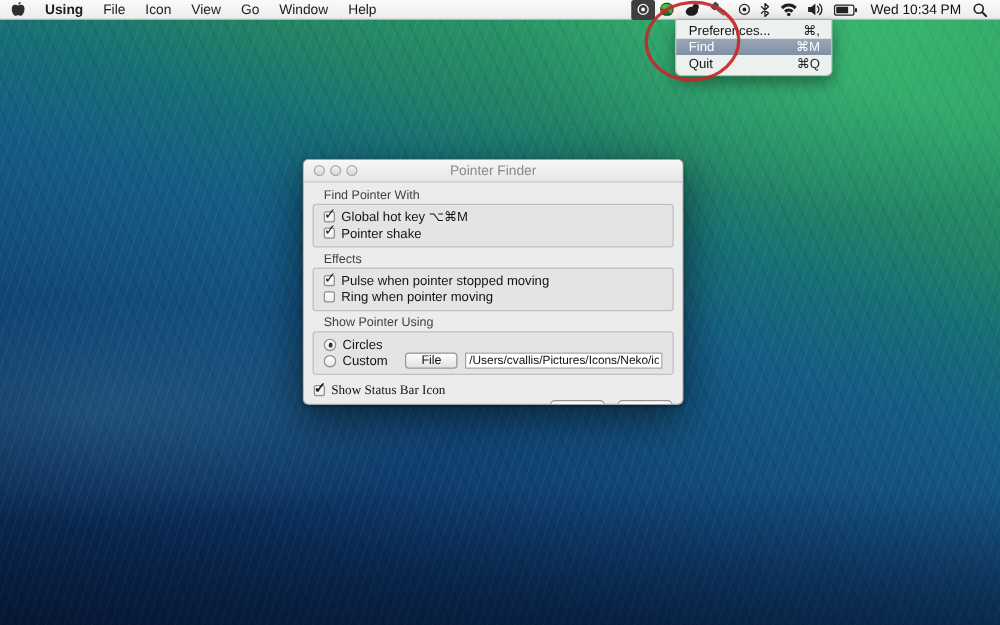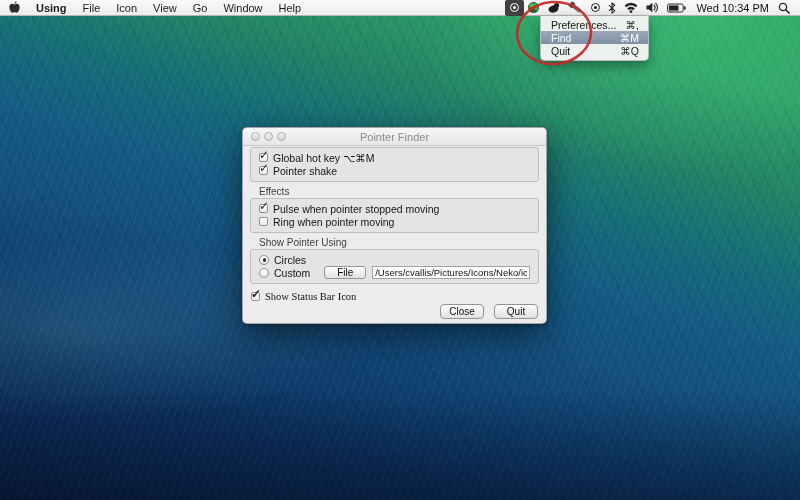--- a/index.html
+++ b/index.html
@@ -41,21 +41,21 @@
   .pf-ring::after { content:""; width:3px; height:3px; background:#fff; border-radius:50%; }
   .app-dot { width:11px; height:11px; border-radius:50%;
     background:conic-gradient(#3fae4c 0 38%, #1d7033 38% 62%, #c23b22 62% 78%, #57b94f 78% 100%);
     border:0.5px solid rgba(0,0,0,0.35); }
   .target-glyph { width:9px; height:9px; border:1.5px solid #222; border-radius:50%; display:flex; align-items:center; justify-content:center; }
   .target-glyph::after { content:""; width:3px; height:3px; background:#222; border-radius:50%; }
   .clock { margin:0 5px 0 6px; font-size:11px; color:#111; white-space:nowrap; }
 
   
   .status-menu {
-    position:absolute; left:540px; top:16px; width:109px; z-index:40;
+    position:absolute; left:540px; top:16px; width:126px; z-index:40;
     background:rgba(243,243,243,0.97);
     border:1px solid rgba(0,0,0,0.22); border-top:none;
     border-radius:0 0 5px 5px;
     box-shadow:0 5px 12px rgba(0,0,0,0.38);
     padding:2px 0 3px;
   }
   .sm-item { display:flex; justify-content:space-between; align-items:center;
     height:13px; padding:0 9px 0 10px; font-size:10.5px; color:#111; }
   .sm-item .shortcut { color:#222; }
   .sm-item.highlighted { background:linear-gradient(#9ba7b7,#7f90a4); color:#fff; }
@@ -217,20 +217,21 @@
       <div class="lights">
         <span class="light"></span>
         <span class="light"></span>
         <span class="light"></span>
       </div>
       <span class="win-title">Pointer Finder</span>
     </div>
 
     <div class="content">
 
+      <div class="group-label">Find Pointer With</div>
       <div class="group-box">
         <div class="row">
           <span class="cb checked"></span>
           <span>Global hot key ⌥⌘M</span>
         </div>
         <div class="row">
           <span class="cb checked"></span>
           <span>Pointer shake</span>
         </div>
       </div>

